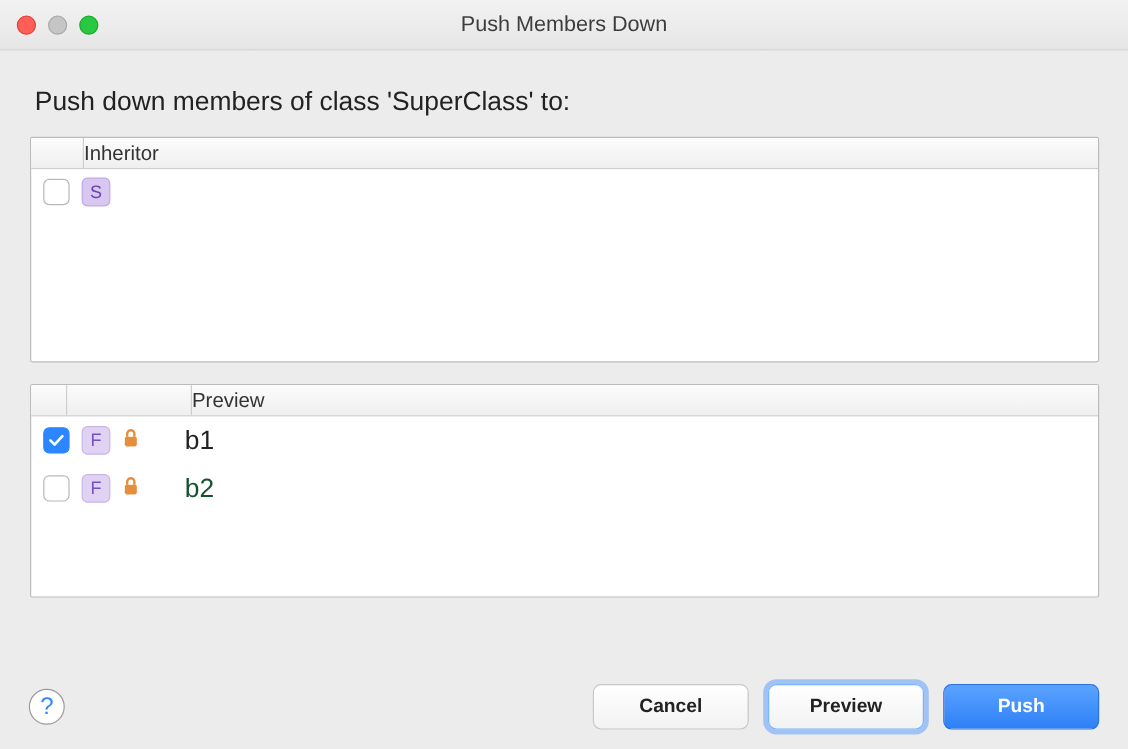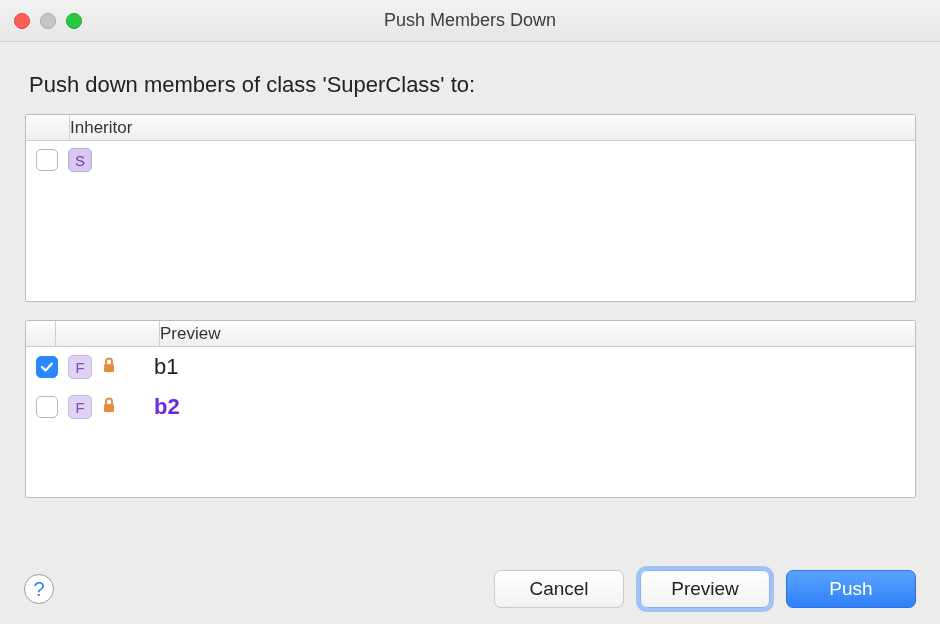--- a/index.html
+++ b/index.html
@@ -73,21 +73,21 @@
     }
     .panel-body { }
     .row {
       display: flex;
       align-items: center;
       gap: 10px;
       padding: 7px 10px;
       font-size: 22px;
     }
     .row .label { font-size: 22px; }
-    .row .label.red { color: #6d28d9; font-weight: bold; }
+    .row .label.red { color: #14532d; }
     .chk {
       width: 22px; height: 22px;
       border-radius: 5px;
       border: 1px solid #b8b8b8;
       background: #fff;
       display: flex; align-items:center; justify-content:center;
       flex-shrink: 0;
     }
     .chk.checked {
       background: #2b86ff;
@@ -120,24 +120,25 @@
       color:#2b86ff; font-size:20px;
       background:#fff;
     }
     .btns { margin-left:auto; display:flex; gap:16px; }
     .btn {
       height: 38px;
       min-width: 130px;
       border-radius: 7px;
       border: 1px solid #c9c9c9;
       background: linear-gradient(#ffffff,#f2f2f2);
-      font-size: 19px;
+      font-size: 16px;
       display:flex; align-items:center; justify-content:center;
       padding: 0 16px;
       color:#222;
+      font-weight:bold;
     }
     .btn.focus {
       box-shadow: 0 0 0 4px rgba(72,147,255,0.45);
       border-color:#7cb5ff;
       border-width:1px;
     }
     .btn.primary {
       background: linear-gradient(#5aa3ff,#2e80f7);
       border-color:#2a72e2;
       color:#fff;

